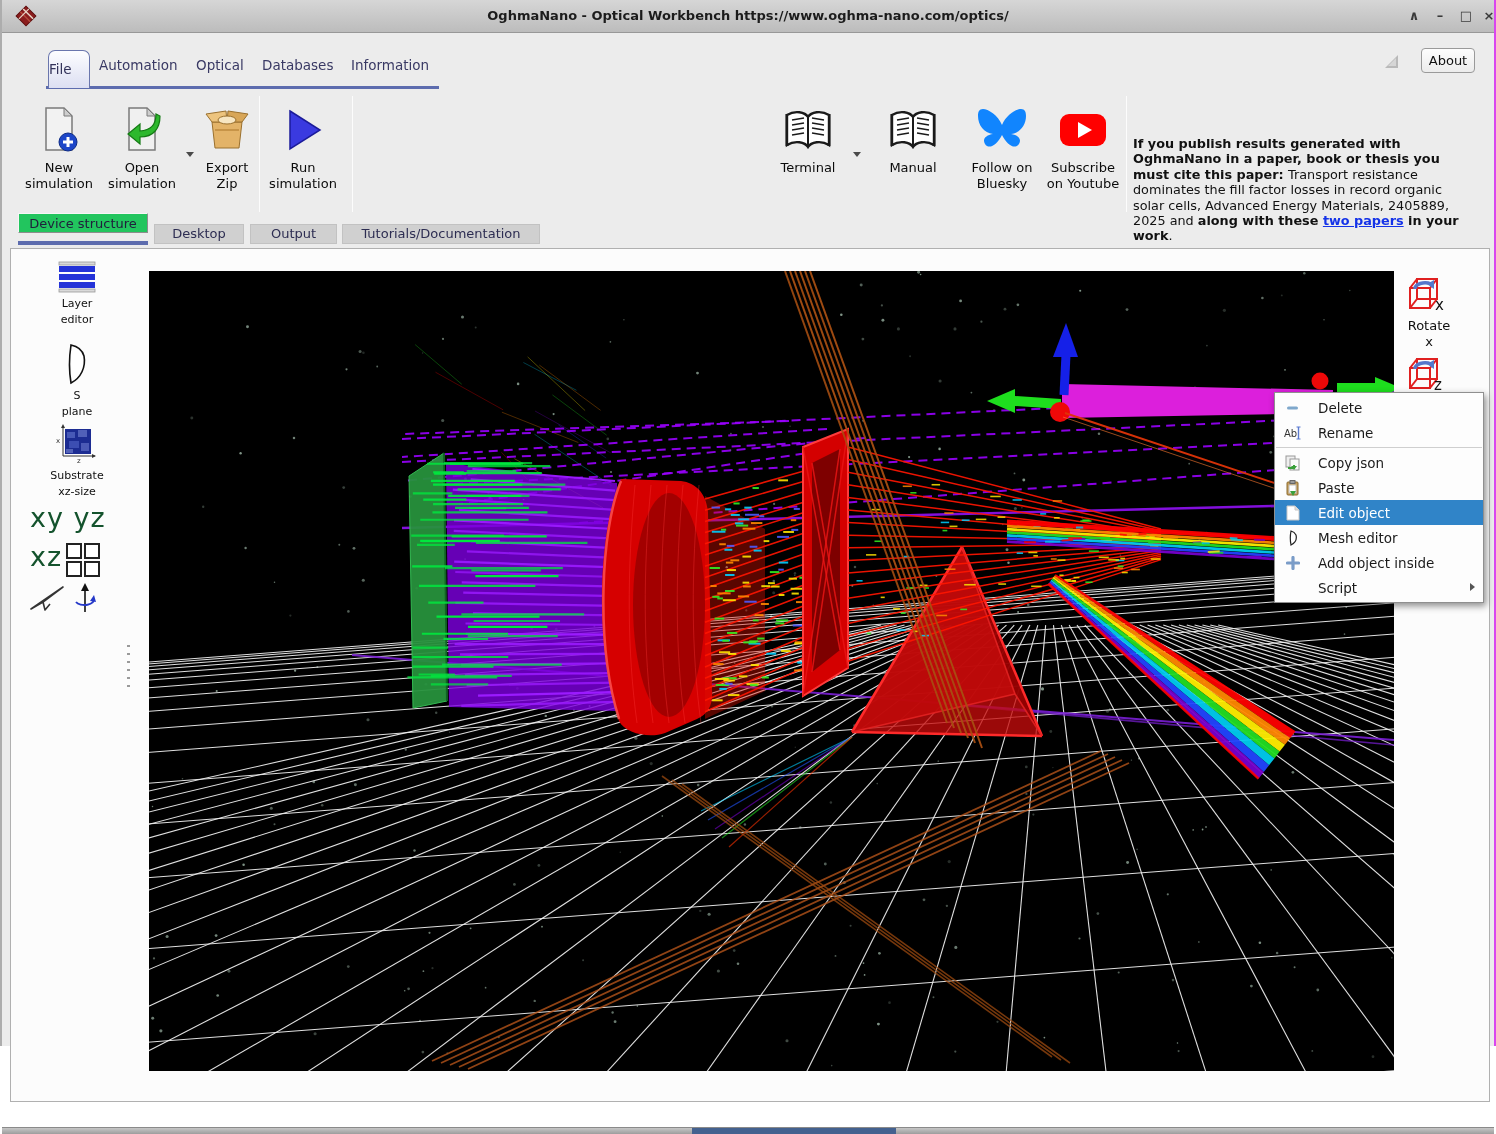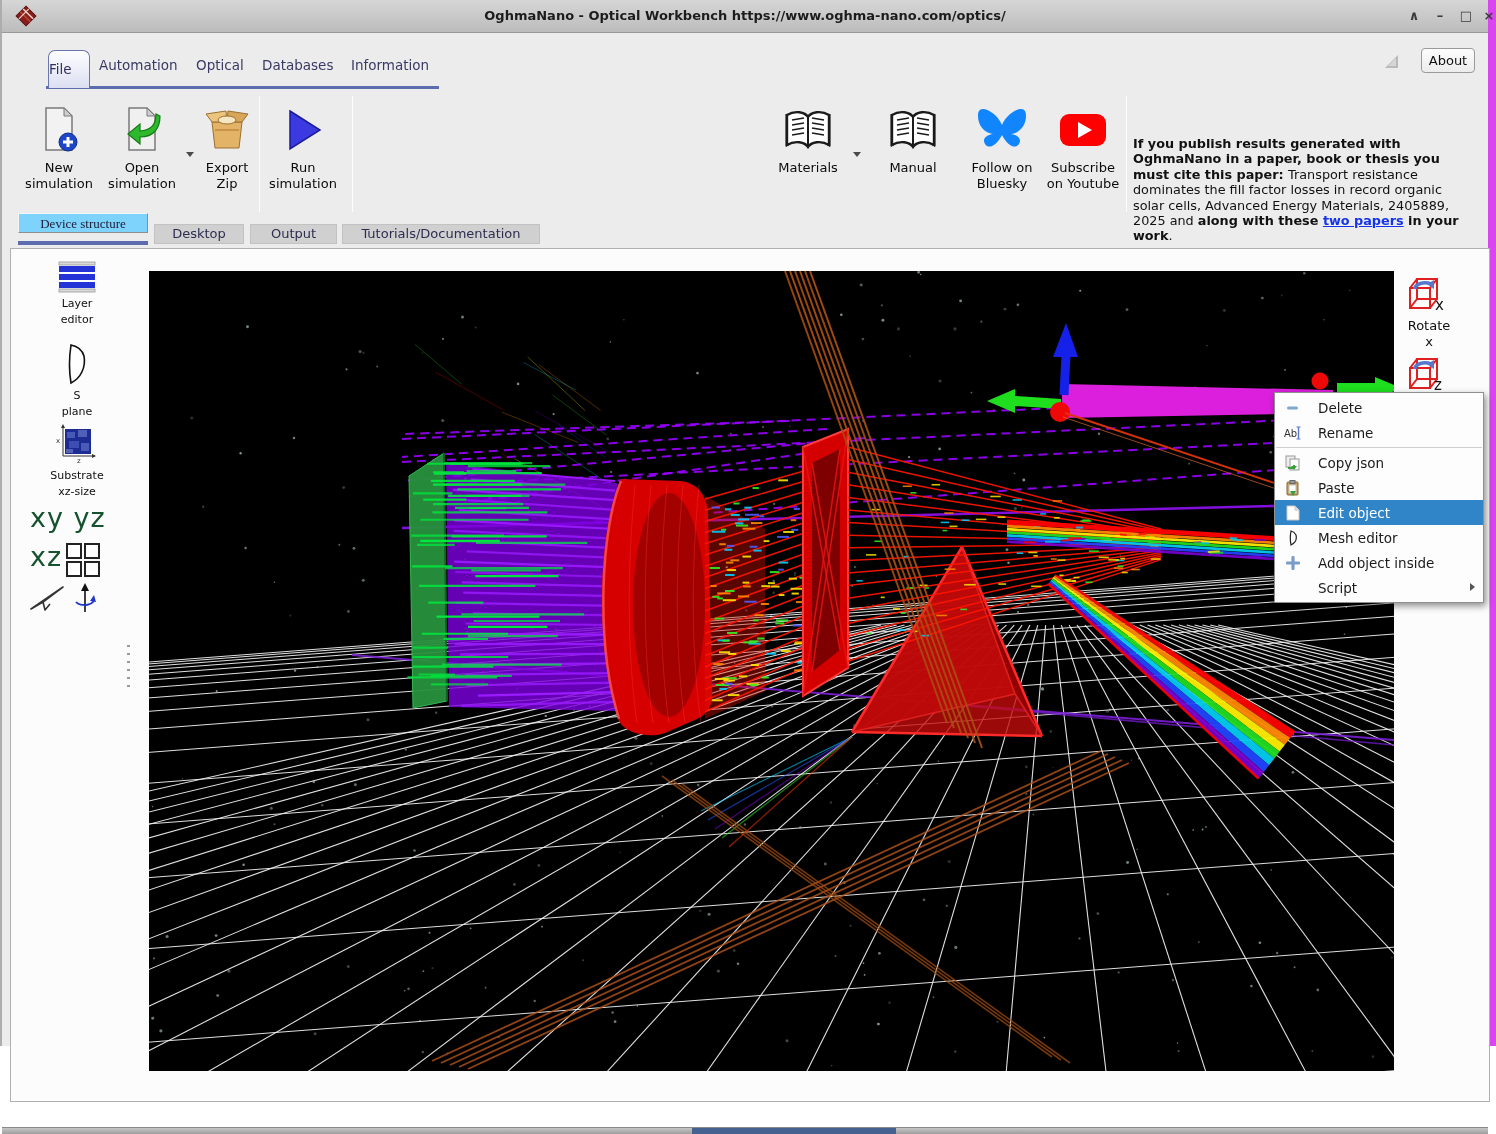--- a/index.html
+++ b/index.html
@@ -1,17 +1,17 @@
 <!DOCTYPE html>
 <html><head>
 <meta charset="utf-8">
 <style>
   * { margin:0; padding:0; box-sizing:border-box; }
   html,body { width:1496px; height:1134px; overflow:hidden; font-family:"DejaVu Sans","Liberation Sans",sans-serif; }
-  #app { position:relative; width:1496px; height:1046px; background:#ececec; border-left:2px solid #adadad; border-right:8px solid #d946ef; }
+  #app { position:relative; width:1496px; height:1046px; background:#ececec; border-left:2px solid #adadad; border-right:2px solid #d946ef; }
   .abs { position:absolute; }
 
   
   .titlebar { position:absolute; left:0; top:0; width:100%; height:33px;
     background:linear-gradient(#d6d6d6,#bcbcbc); border-bottom:1px solid #989898; }
   .win-title { position:absolute; left:0; right:0; top:8px; text-align:center; font-size:13px; font-weight:bold; color:#1c1c1c; }
   .win-btn { position:absolute; top:7px; width:20px; height:18px; text-align:center; font-size:13px; font-weight:bold; color:#3a3a3a; line-height:18px; cursor:default; }
 
   
   .menu-tab-label { position:absolute; top:57px; font-size:13.5px; color:#393964; }
@@ -27,22 +27,22 @@
   .toolbar-btn .lbl { margin-top:4px; font-size:13px; color:#0b0b0b; line-height:16px; white-space:pre-line; }
   .tb-sep { position:absolute; top:96px; width:1px; height:116px; background:#dadada; border-right:1px solid #fcfcfc; }
   .caret { position:absolute; width:0; height:0; border-left:4px solid transparent; border-right:4px solid transparent; border-top:5px solid #4a4a4a; }
 
   .citation { position:absolute; left:1131px; top:97px; width:342px; font-size:12.8px; line-height:15.4px; color:#111;margin-top:39px; }
   .citation b { font-weight:bold; }
   .citation .link { color:#1533e8; font-weight:bold; text-decoration:underline; cursor:pointer; }
 
   
   .doc-tab { position:absolute; top:224px; height:20px; background:#d0d0d0; border:1px solid #c2c2c2; font-size:13px; color:#2d2d52; text-align:center; }
-  .doc-tab.sel { top:213px; height:20px; background:#7dd3fc; border-top:1px solid #f6f6f6; border-left:1px solid #f6f6f6;
-    border-right:1px solid #8d8d8d; border-bottom:1px solid #8d8d8d; color:#20203c;font-family:Liberation Serif, serif; }
+  .doc-tab.sel { top:213px; height:20px; background:#22c55e; border-top:1px solid #f6f6f6; border-left:1px solid #f6f6f6;
+    border-right:1px solid #8d8d8d; border-bottom:1px solid #8d8d8d; color:#20203c; }
   .doc-tab-blue { position:absolute; top:241px; height:4px; background:#5d6cae; }
 
   
   .main-panel { position:absolute; left:8px; top:248px; width:1480px; height:854px; background:#fcfcfc; border:1px solid #b0b0b0; }
   .side-label { position:absolute; font-size:11px; color:#101010; text-align:center; line-height:16px; white-space:pre-line; }
   .big-letters { position:absolute; font-size:27px; color:#14532d; letter-spacing:1px; }
   .splitter-dots { position:absolute; left:125px; top:645px; width:3px; height:44px;
     background:repeating-linear-gradient(#9a9a9a 0 2px, transparent 2px 8px); }
 
   #viewport { position:absolute; left:147px; top:271px; width:1245px; height:800px; background:#000; }
@@ -164,21 +164,21 @@
             <line x1="9" y1="17" x2="21" y2="15"></line>
             <line x1="9" y1="22" x2="21" y2="20"></line>
             <line x1="9" y1="27" x2="21" y2="25"></line>
           <line x1="29" y1="10" x2="41" y2="12"></line>
             <line x1="29" y1="15" x2="41" y2="17"></line>
             <line x1="29" y1="20" x2="41" y2="22"></line>
             <line x1="29" y1="25" x2="41" y2="27"></line>
         </g>
       </svg>
     </div>
-    <div class="lbl">Materials</div>
+    <div class="lbl">Terminal</div>
   </div>
   <div class="caret" style="left:851px;top:152px"></div>
 
   <div class="toolbar-btn" style="left:873px;width:76px">
     <div class="ticon">
       <svg width="50" height="44">
         <path d="M4,6 L4,38 M46,6 L46,38" stroke="#1a1a1a" stroke-width="3"></path>
         <path d="M4,7 C12,2 22,4 25,9 C28,4 38,2 46,7 L46,37 C38,32 28,34 25,39 C22,34 12,32 4,37 Z" fill="#fff" stroke="#1a1a1a" stroke-width="2.4"></path>
         <line x1="25" y1="9" x2="25" y2="39" stroke="#1a1a1a" stroke-width="2"></line>
         <g stroke="#1a1a1a" stroke-width="1.4">

